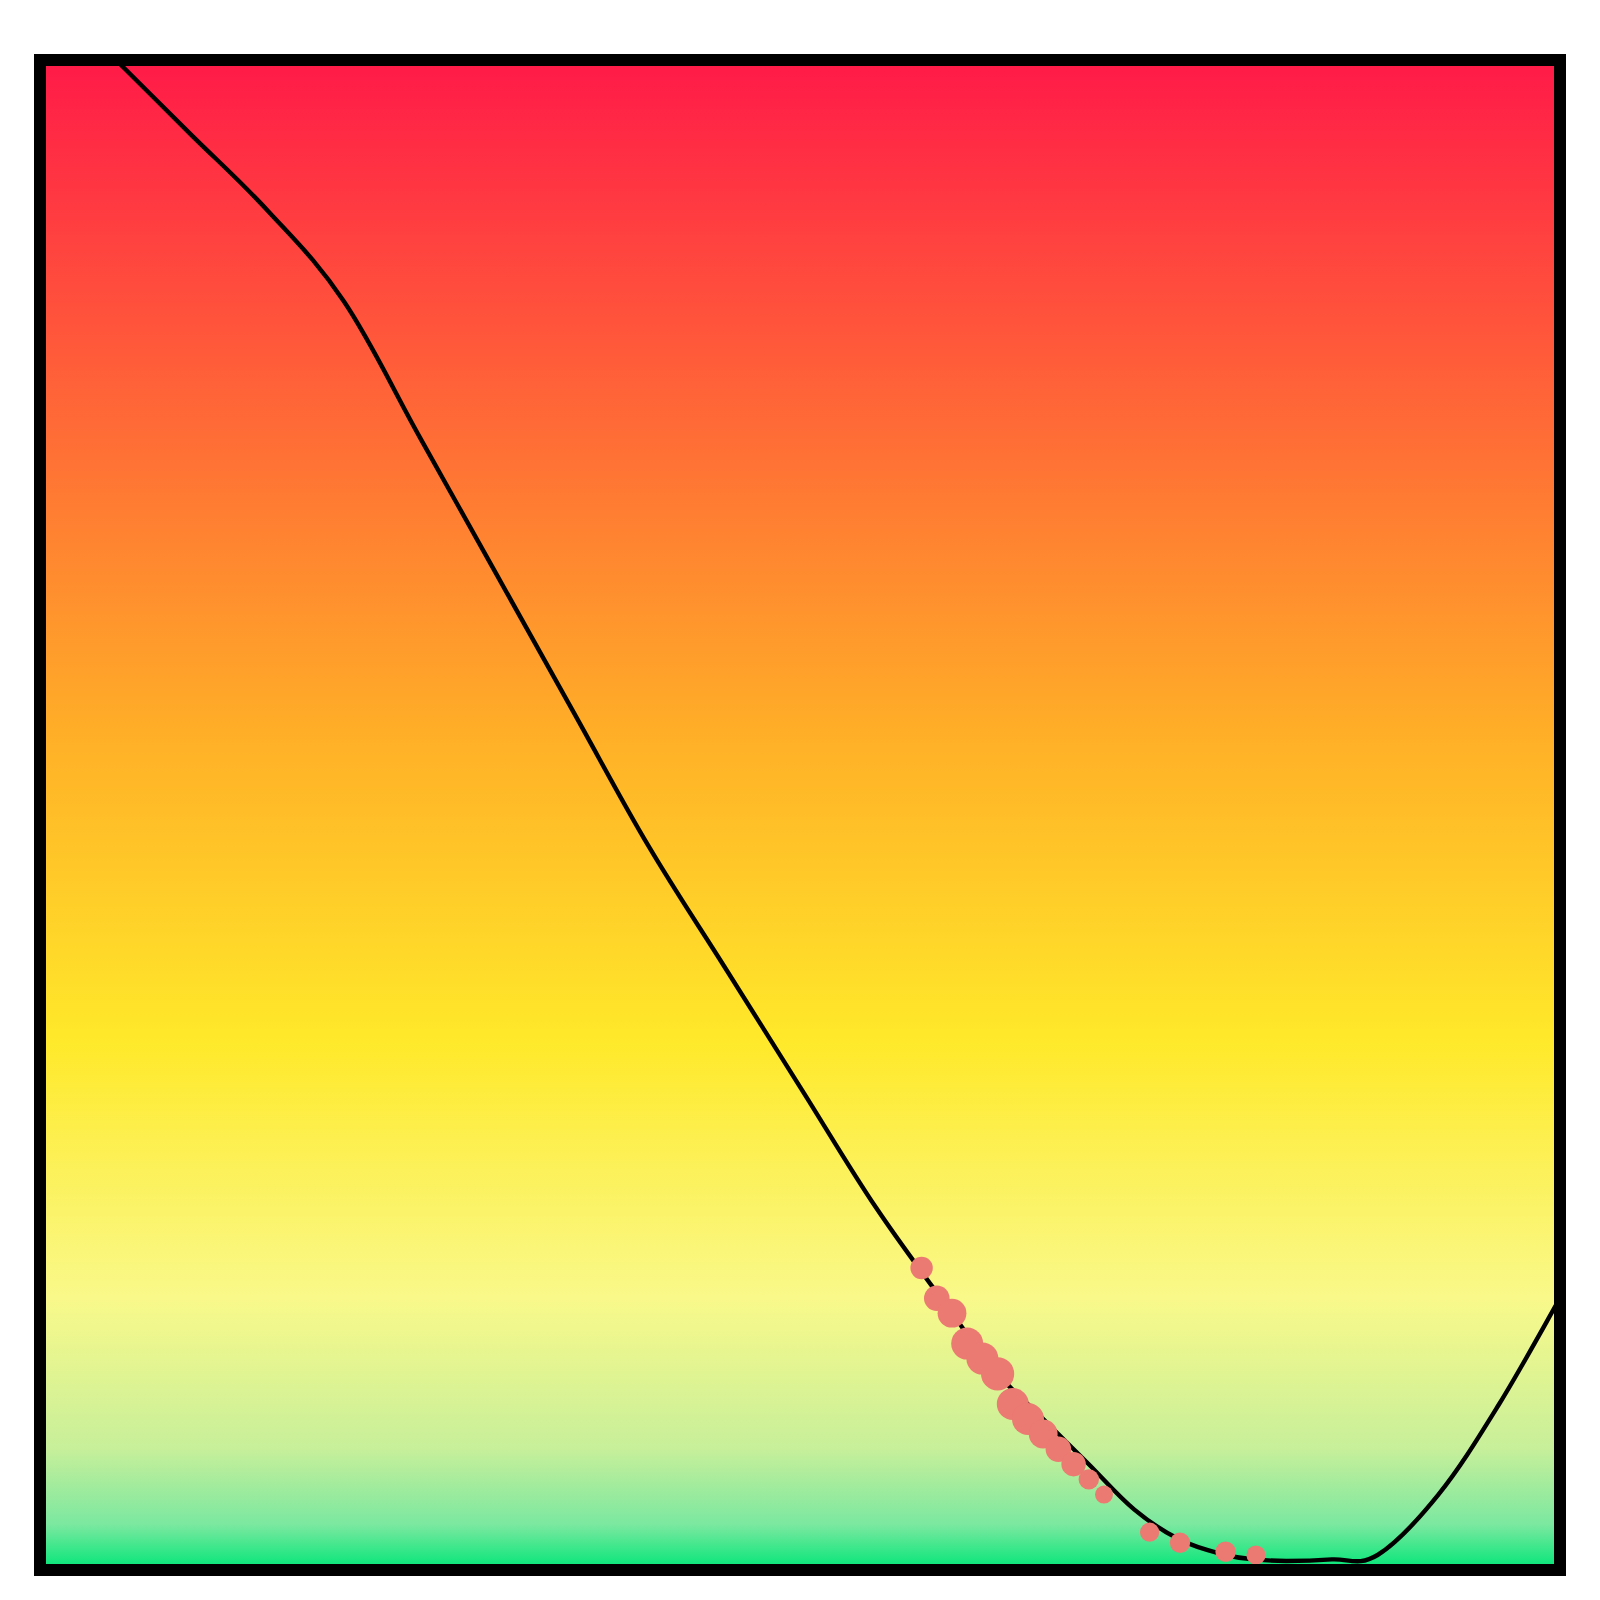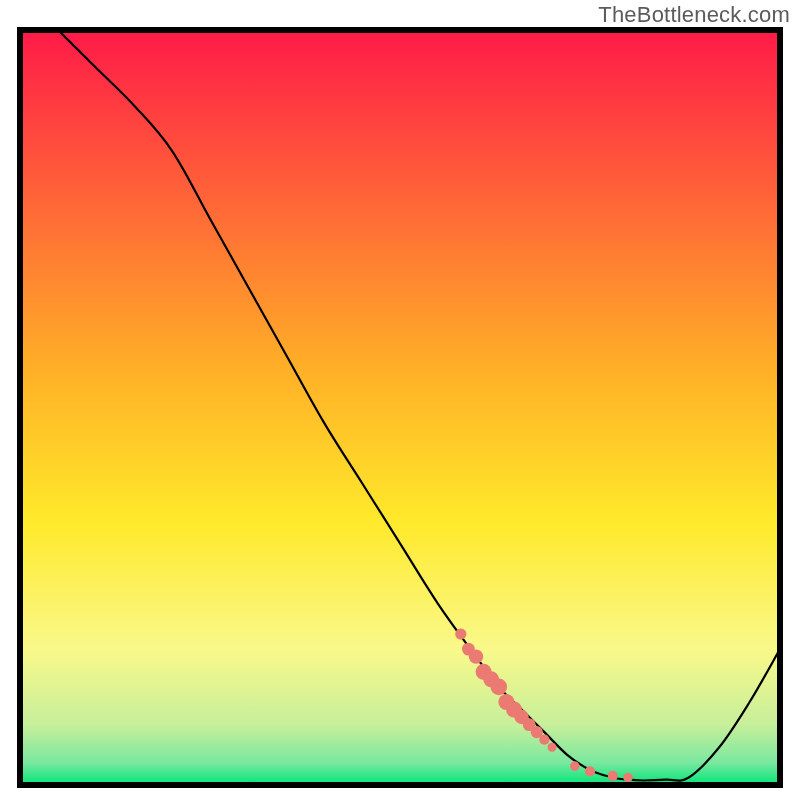--- a/index.html
+++ b/index.html
@@ -32,21 +32,20 @@
     top: 0;
     width: 800px;
     height: 800px;
     display: block;
   }
 </style>
 </head>
 <body>
 
 <div class="wrap">
-  <div class="attribution">TheBottleneck.com</div>
 
   <svg class="chart" viewBox="0 0 800 800">
     <defs>
       <linearGradient id="bg-grad" x1="0" y1="0" x2="0" y2="1">
         <stop id="g0" offset="0%" stop-color="#ff1a48"></stop>
         <stop id="g1" offset="45%" stop-color="#ffb027"></stop>
         <stop id="g2" offset="65%" stop-color="#ffe92a"></stop>
         <stop id="g3" offset="82%" stop-color="#f9f98a"></stop>
         <stop id="g4" offset="92%" stop-color="#c7ef9a"></stop>
         <stop id="g5" offset="97%" stop-color="#7be8a0"></stop>

